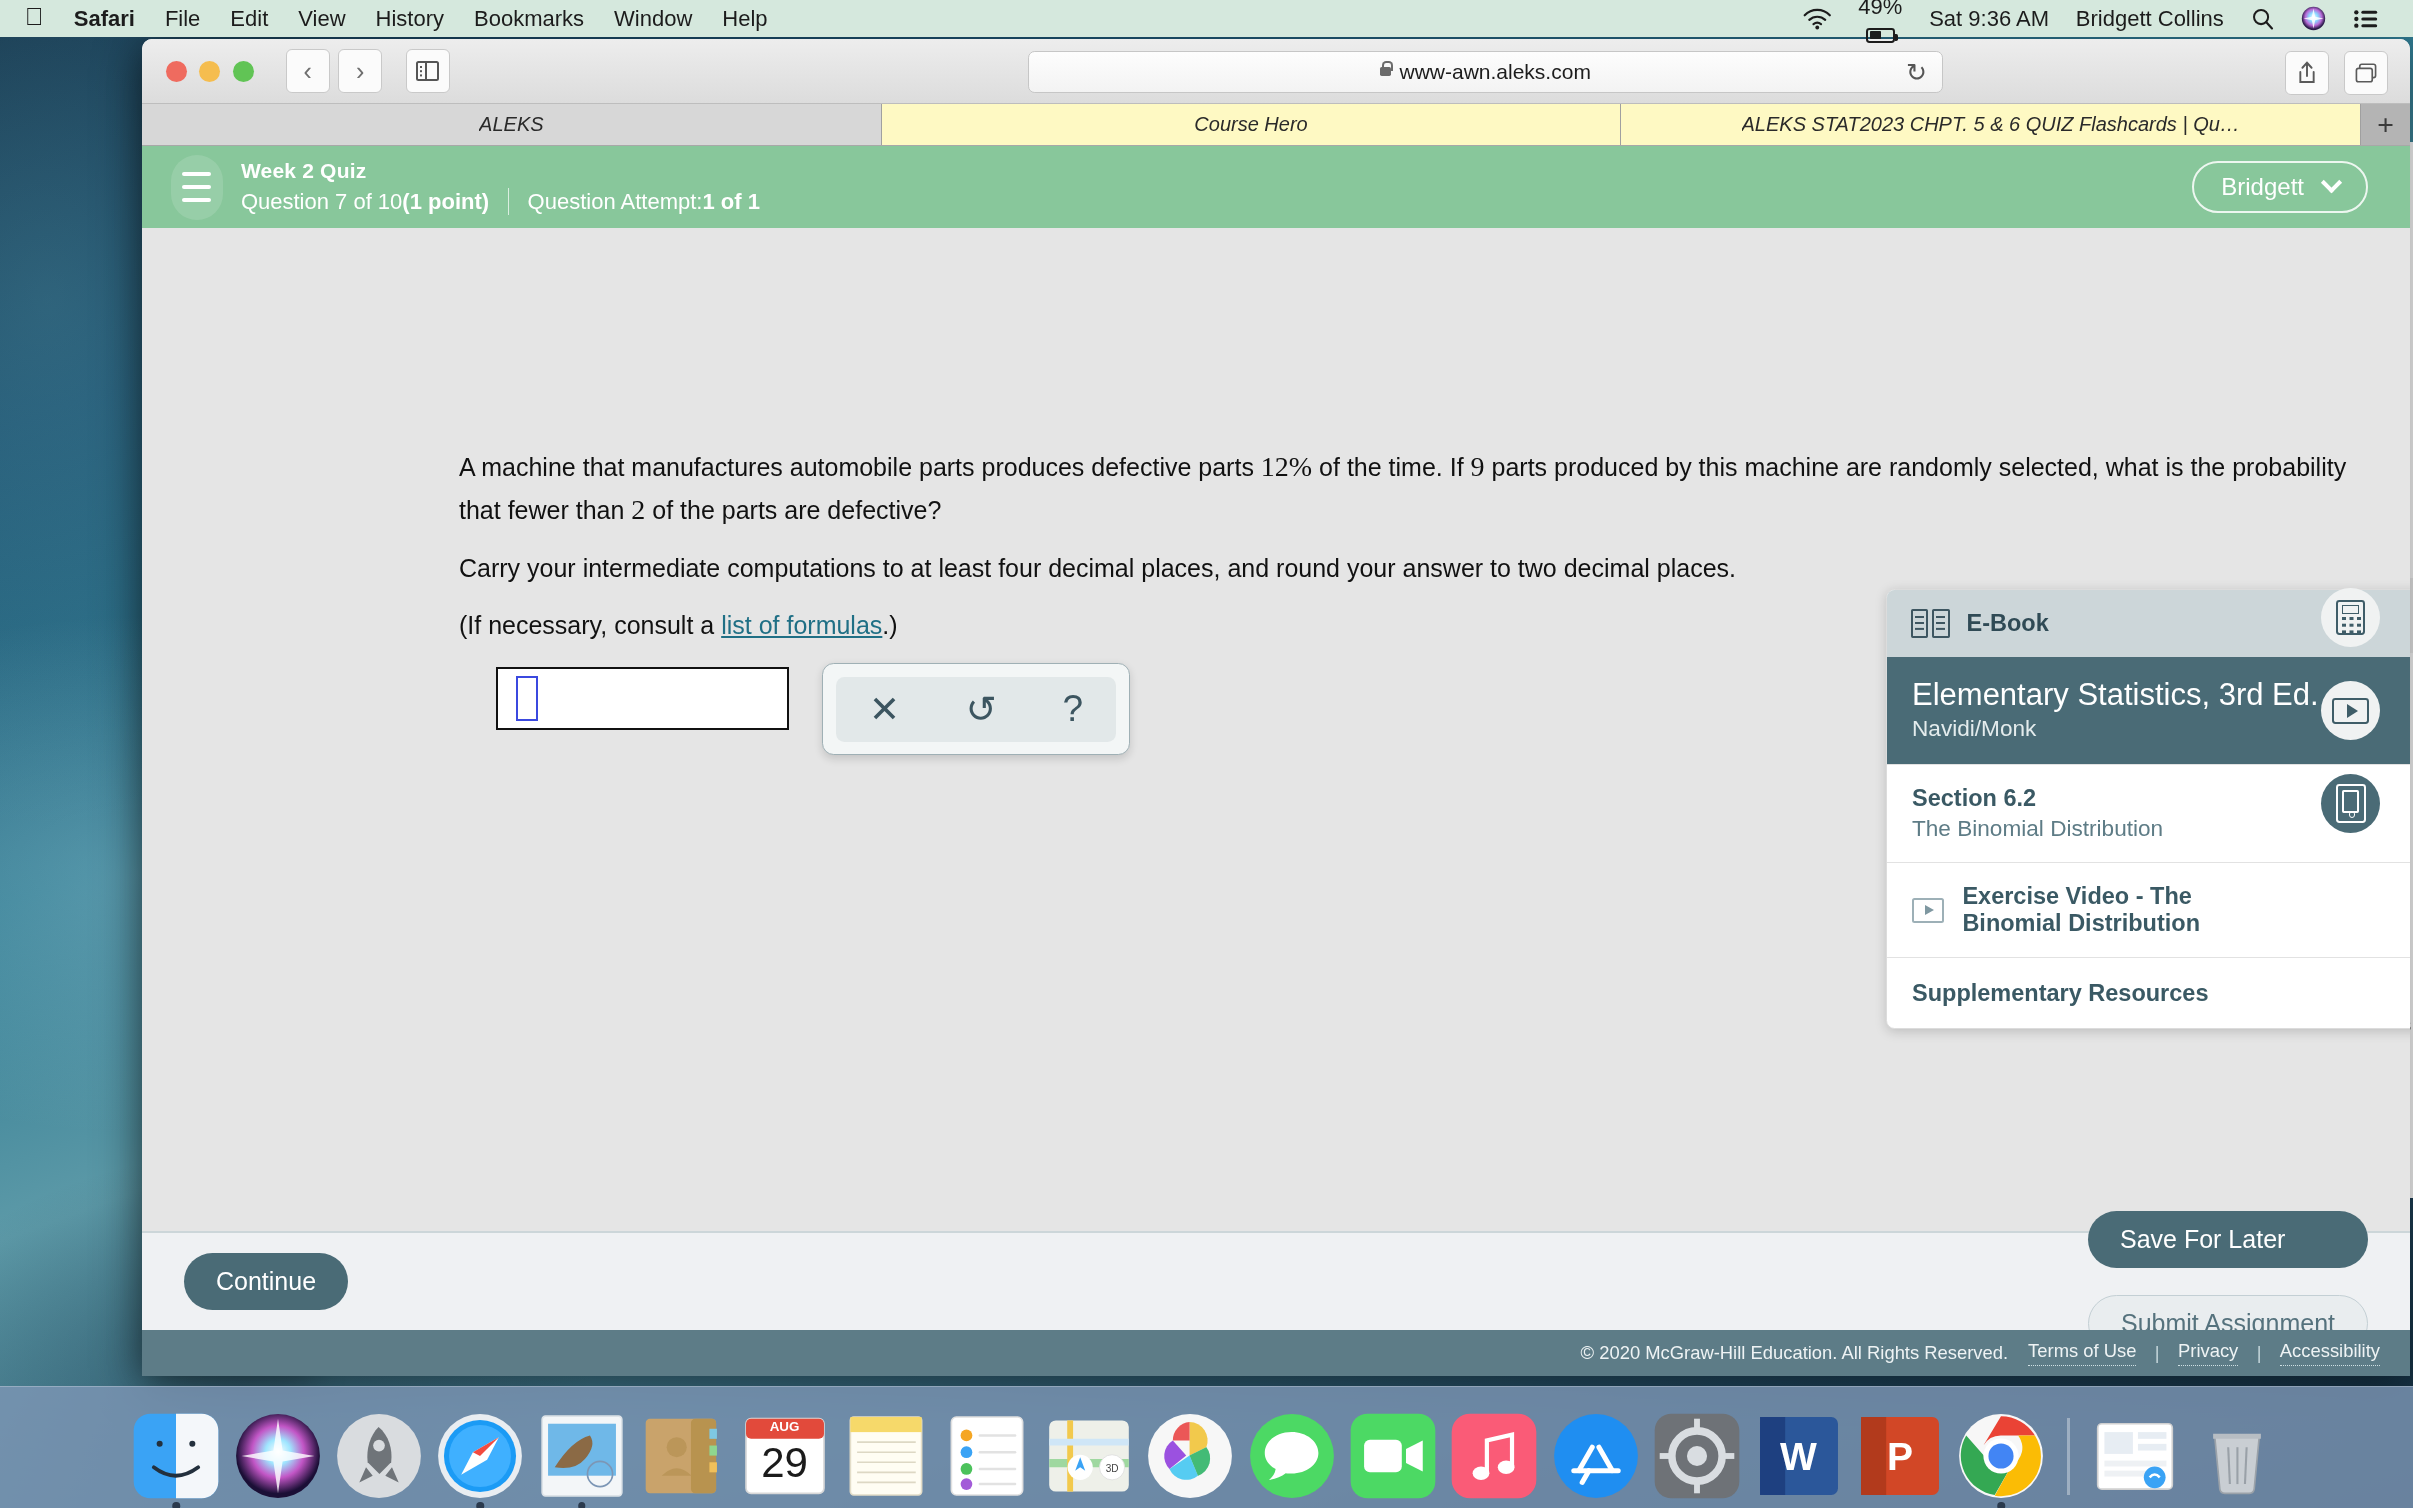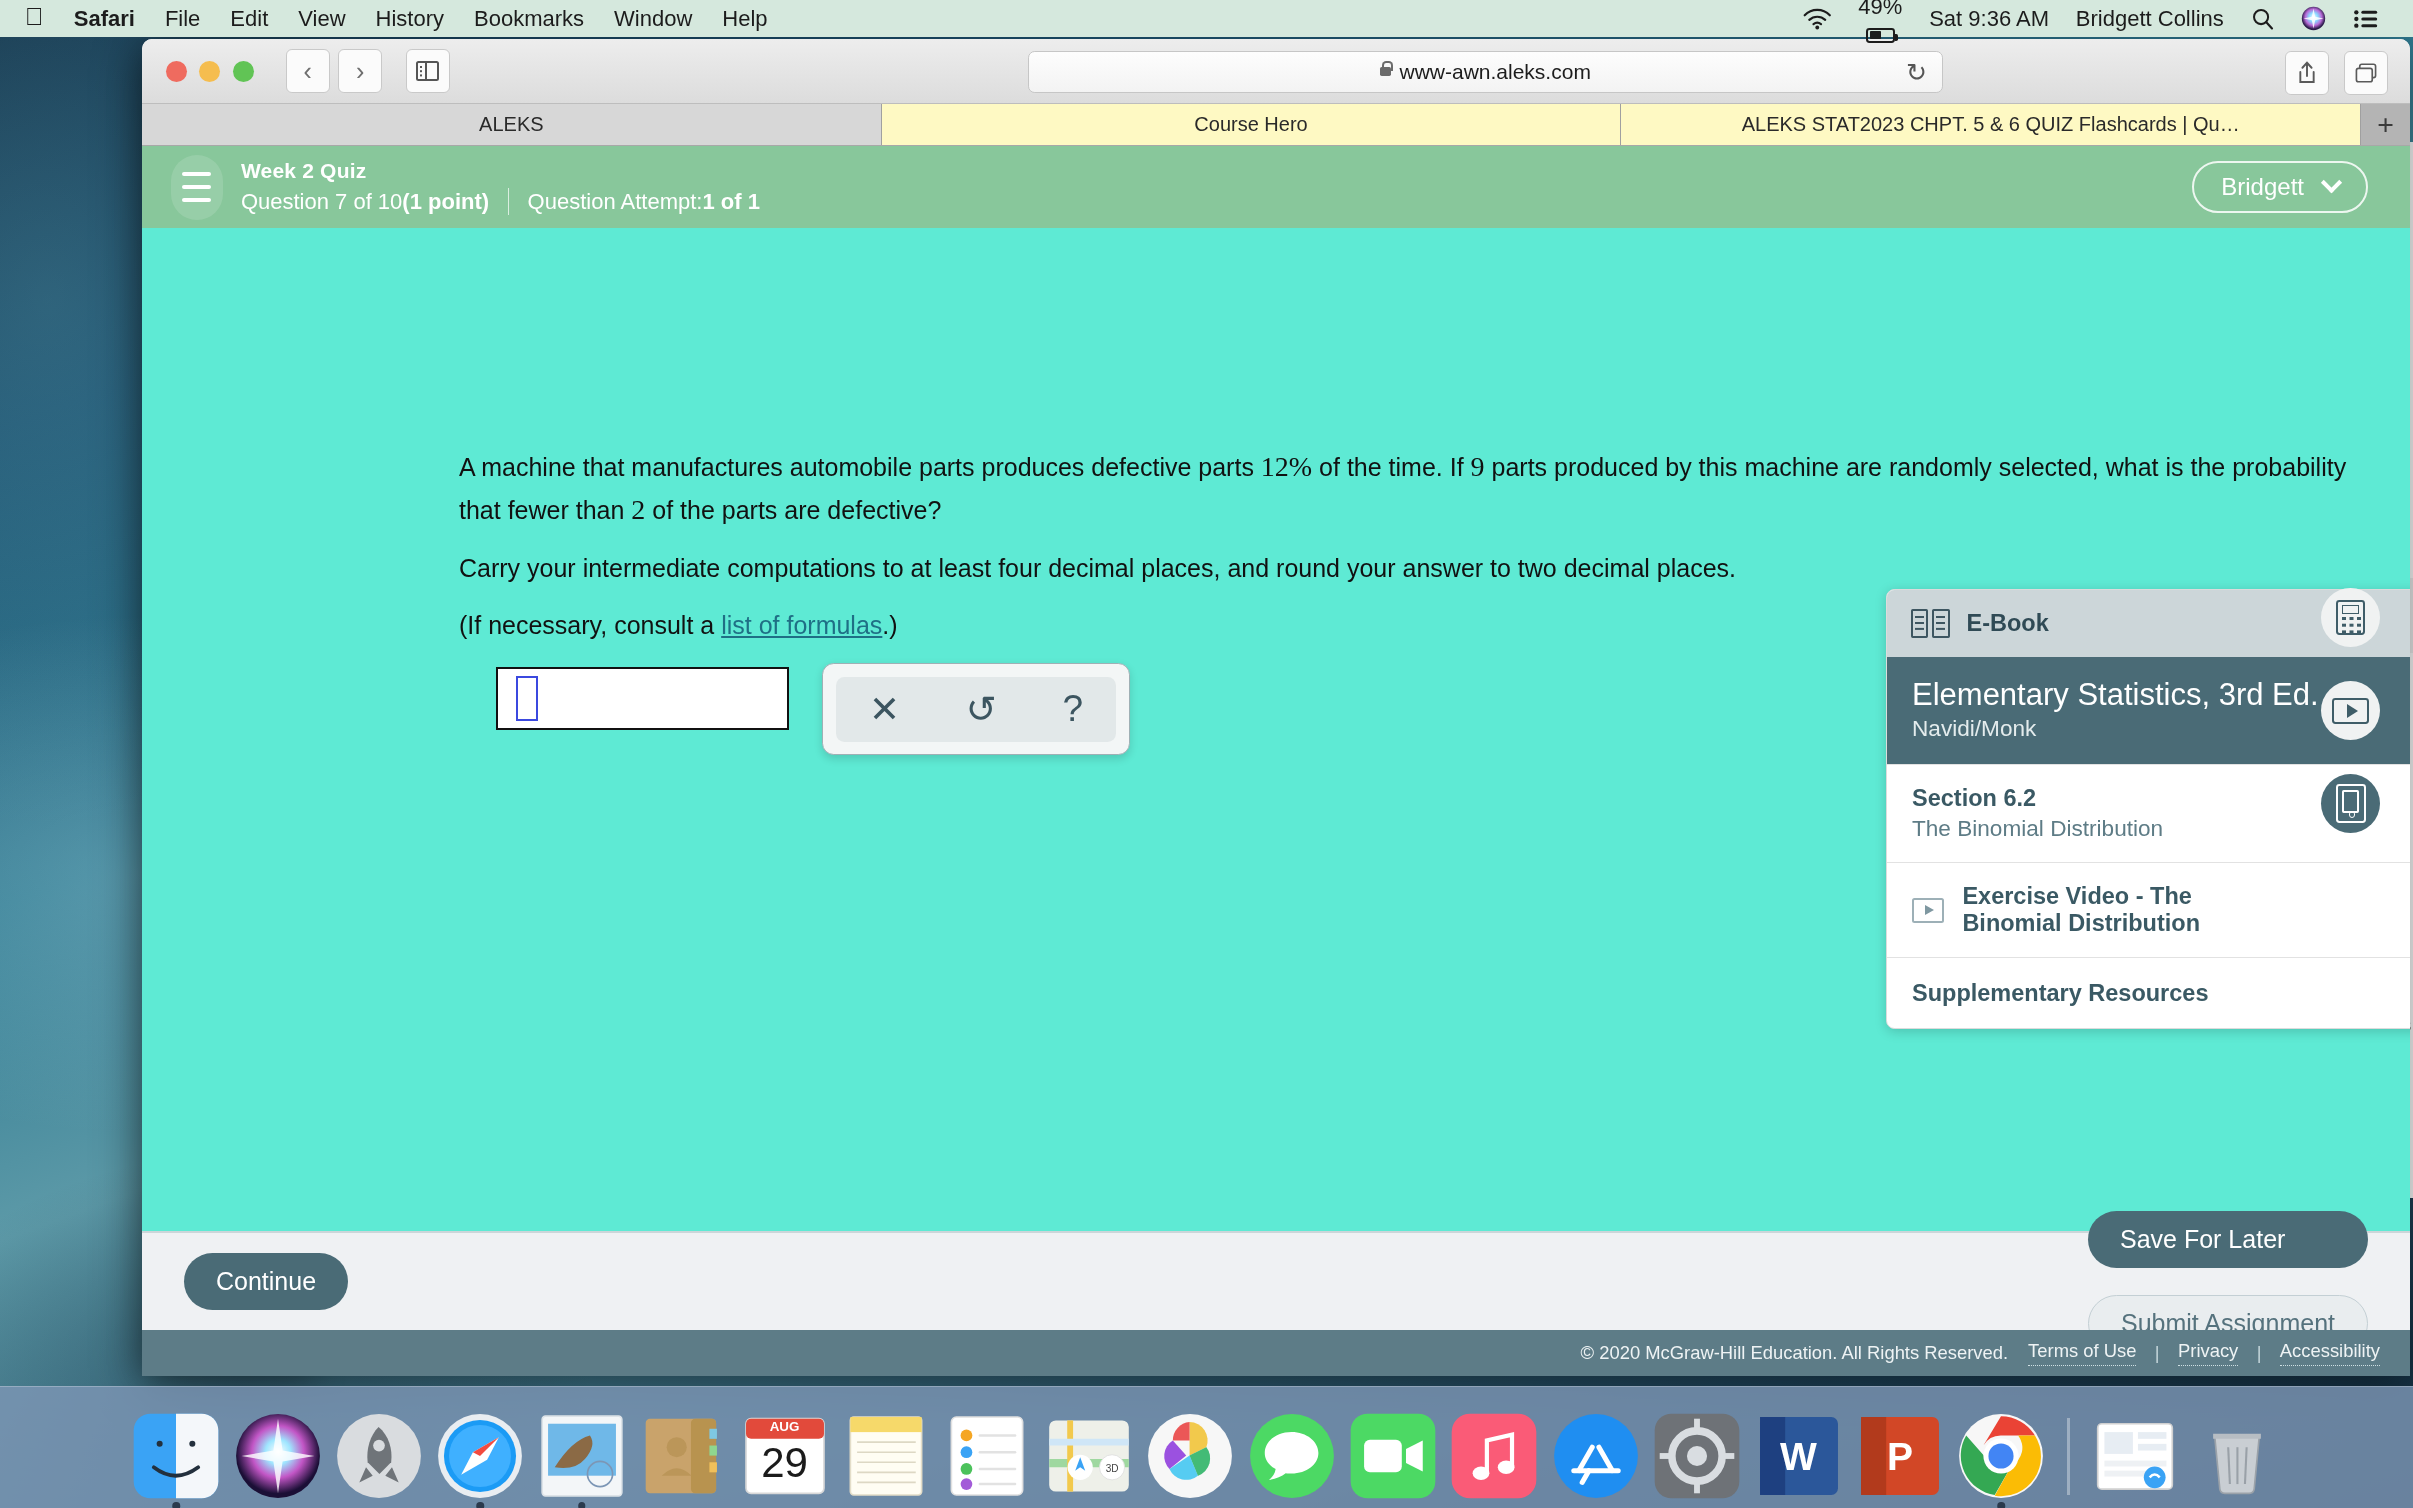--- a/index.html
+++ b/index.html
@@ -100,25 +100,25 @@
 
   
   #tabbar { display:flex; height:42px; background:#b9b9b9; border-bottom:0.8px solid #a8a8a8; }
   .tab {
     flex:1 1 0; display:flex; align-items:center; justify-content:center;
     font-size:20px; color:#2a2a2a; border-right:0.8px solid #a0a0a0;
     padding:0 11.7px; white-space:nowrap; overflow:hidden; text-overflow:ellipsis;
     background:#fef9c3;
   }
   .tab.active{ background:#d7d7d7; }
-  .tab span{ overflow:hidden; text-overflow:ellipsis; white-space:nowrap; }
+  .tab span{ overflow:hidden; text-overflow:ellipsis; white-space:nowrap;font-style:italic; }
   #newtab{ width:49px; display:flex; align-items:center; justify-content:center; font-size:28.5px; color:#3a3a3a; background:#b4b4b4;}
 
   
-  #page { position:relative; width:100%; height: calc(100% - 107px); background:#5eead4; }
+  #page { position:relative; width:100%; height: calc(100% - 107px); background:#e5e5e5; }
 
   #aleks-header{
     height:82px; background:#88c79b; display:flex; align-items:center; padding:0 0 0 28.5px; position:relative;
   }
   #hamburger{
     width:52px; height:65px; border-radius:28.5px; background:rgba(255,255,255,.13);
     display:flex; flex-direction:column; align-items:center; justify-content:center; gap:9.2px;
     margin-right:18.4px; flex:0 0 auto;
   }
   #hamburger i{ display:block; width:28.5px; height:4.2px; background:#fff; border-radius:2.5px; }

